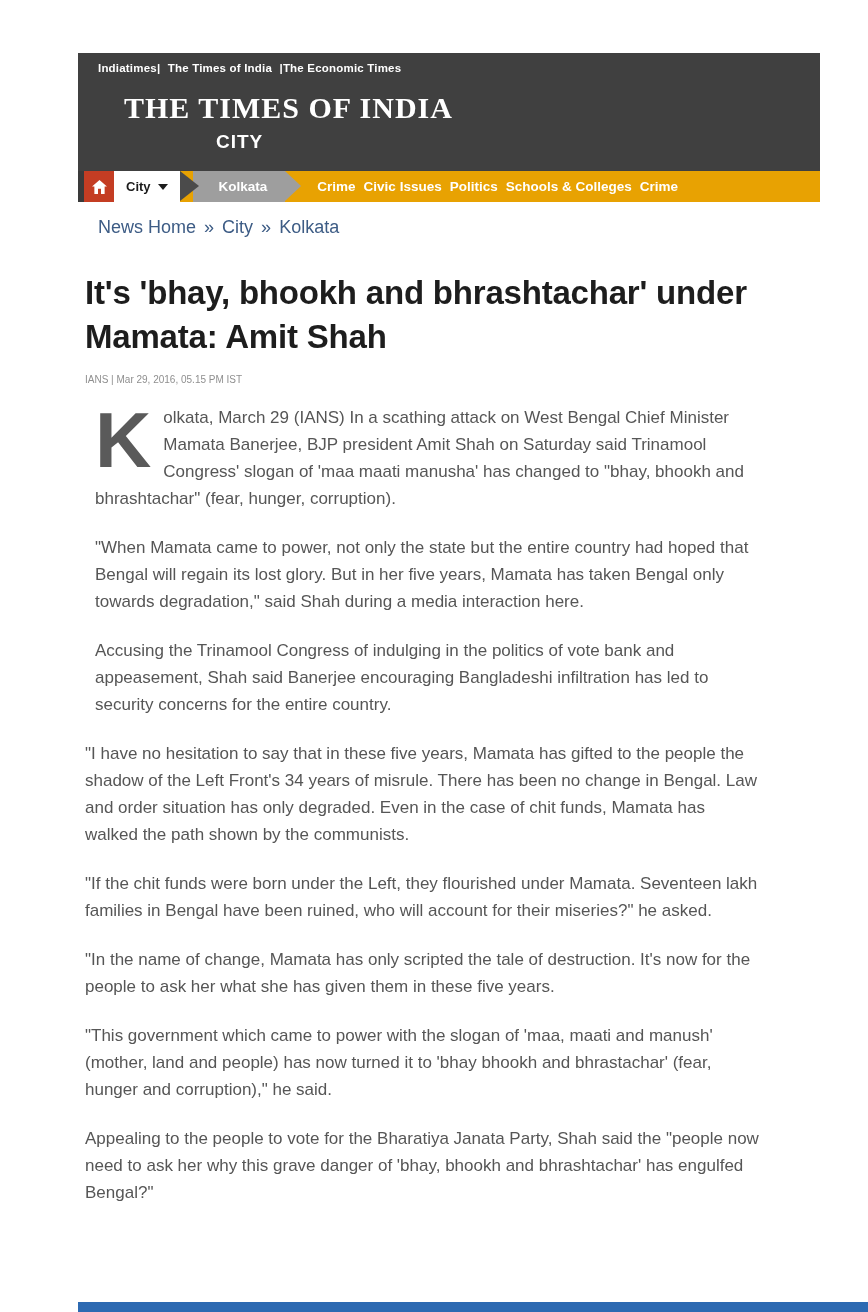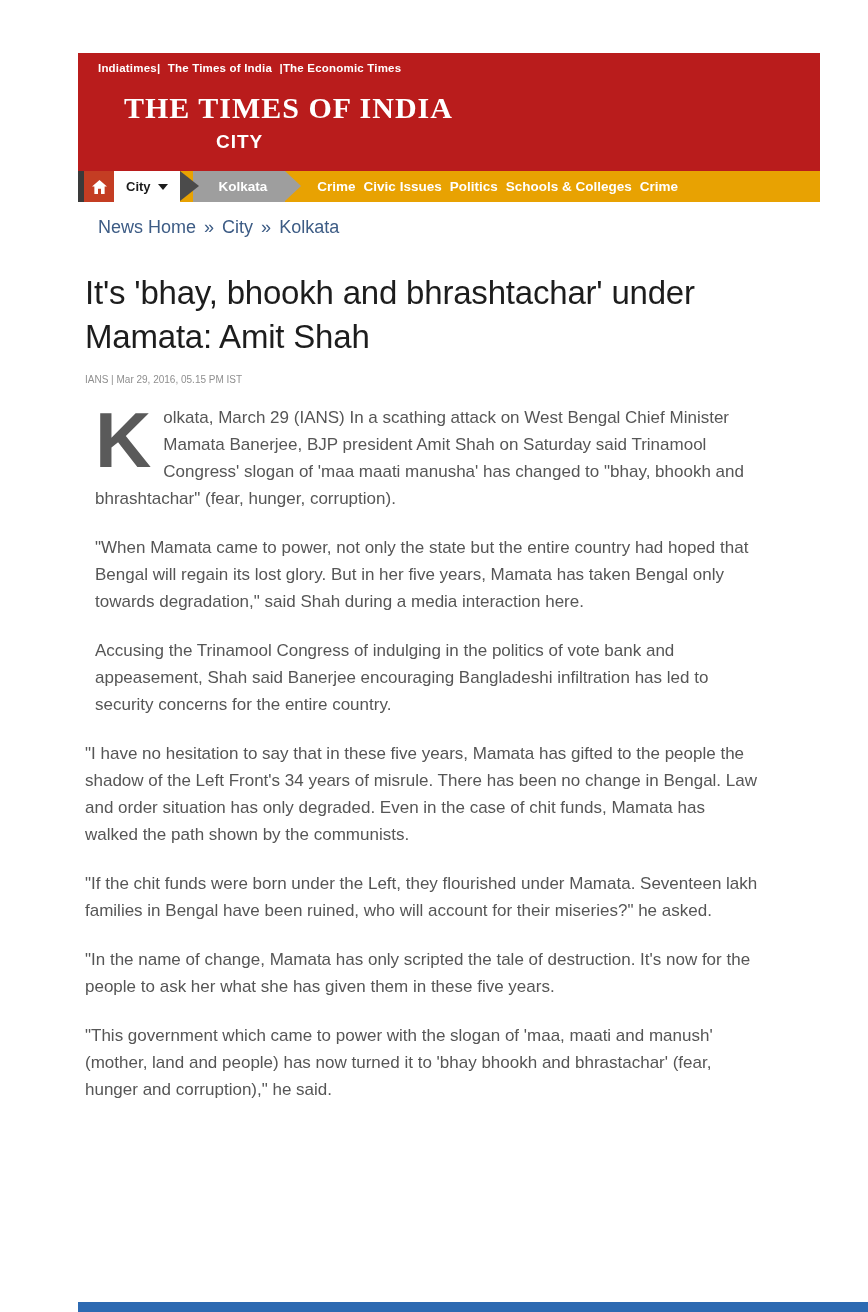--- a/index.html
+++ b/index.html
@@ -2,21 +2,21 @@
 <html><head>
 <meta charset="utf-8">
 <style>
   * { margin:0; padding:0; box-sizing:border-box; }
   html,body { width:868px; height:1312px; background:#ffffff; overflow:hidden;
               font-family:"Liberation Sans", sans-serif; }
   .page { position:relative; width:868px; height:1312px; }
   .container { position:absolute; left:78px; top:53px; width:742px; }
 
   
-  .masthead { background:#b91c1c; height:118px; padding:9px 0 0 20px; }
+  .masthead { background:#404040; height:118px; padding:9px 0 0 20px; }
   .top-strip { color:#fff; font-size:11.5px; font-weight:bold; letter-spacing:.2px; }
   .top-strip span { margin-right:4px; cursor:pointer; }
   .logo { font-family:"Liberation Serif", serif; font-weight:bold; color:#fff;
           font-size:30px; letter-spacing:1px; margin:17px 0 0 26px; display:inline-block; }
   .section-label { color:#fff; font-weight:bold; font-size:19px; letter-spacing:1px;
           margin:6px 0 0 118px; }
 
   
   .navbar { background:#E8A202; height:31px; display:flex; align-items:stretch; position:relative; }
   .nav-sliver { width:6px; background:#3a3a3a; }
@@ -35,21 +35,21 @@
           color:#fff; font-weight:bold; font-size:13.5px; }
   .nav-menu span { cursor:pointer; white-space:nowrap; }
 
   
   .breadcrumb { padding:15px 0 0 20px; font-size:18px; color:#3d5c85; }
   .breadcrumb .crumb { cursor:pointer; }
   .breadcrumb .sep { color:#3d5c85; margin:0 3px; }
 
   
   .article { margin:33px 0 0 7px; width:676px; }
-  .headline { font-size:33px; line-height:1.33; font-weight:normal; color:#1d1d1d;
+  .headline { font-size:33px; line-height:1.33; font-weight:bold; color:#1d1d1d;
           letter-spacing:-.2px; max-width:672px;margin-top:20px; }
   .byline { margin-top:15px; color:#8f8f8f; font-size:10px; }
   .body-copy { margin-top:19px; font-size:17px; line-height:27px; color:#565656; }
   .synopsis { padding-left:10px; }
   .body-copy p { margin-bottom:22px; }
   .dropcap { float:left; font-weight:bold; font-size:78px; line-height:60px;
           color:#5a5a5a; margin:6px 12px 2px 0; }
 
   
   .footer-bar { position:absolute; left:78px; right:0; bottom:0; height:10px; background:#2D6AB2; }
@@ -112,18 +112,19 @@
           <p>
             <span class="dropcap">K</span><span>olkata, March 29 (IANS) In a scathing attack on West Bengal Chief Minister Mamata Banerjee, BJP president Amit Shah on Saturday said Trinamool Congress' slogan of 'maa maati manusha' has changed to "bhay, bhookh and bhrashtachar" (fear, hunger, corruption).</span>
           </p>
           <p>"When Mamata came to power, not only the state but the entire country had hoped that Bengal will regain its lost glory. But in her five years, Mamata has taken Bengal only towards degradation," said Shah during a media interaction here.</p>
           <p>Accusing the Trinamool Congress of indulging in the politics of vote bank and appeasement, Shah said Banerjee encouraging Bangladeshi infiltration has led to security concerns for the entire country.</p>
         </div>
         <p>"I have no hesitation to say that in these five years, Mamata has gifted to the people the shadow of the Left Front's 34 years of misrule. There has been no change in Bengal. Law and order situation has only degraded. Even in the case of chit funds, Mamata has walked the path shown by the communists.</p>
         <p>"If the chit funds were born under the Left, they flourished under Mamata. Seventeen lakh families in Bengal have been ruined, who will account for their miseries?" he asked.</p>
         <p>"In the name of change, Mamata has only scripted the tale of destruction. It's now for the people to ask her what she has given them in these five years.</p>
         <p>"This government which came to power with the slogan of 'maa, maati and manush' (mother, land and people) has now turned it to 'bhay bhookh and bhrastachar' (fear, hunger and corruption)," he said.</p>
+        <p>Appealing to the people to vote for the Bharatiya Janata Party, Shah said the "people now need to ask her why this grave danger of 'bhay, bhookh and bhrashtachar' has engulfed Bengal?"</p>
       </div>
     </article>
   </div>
 
   <div class="footer-bar"></div>
 </div>
 
 </body></html>

